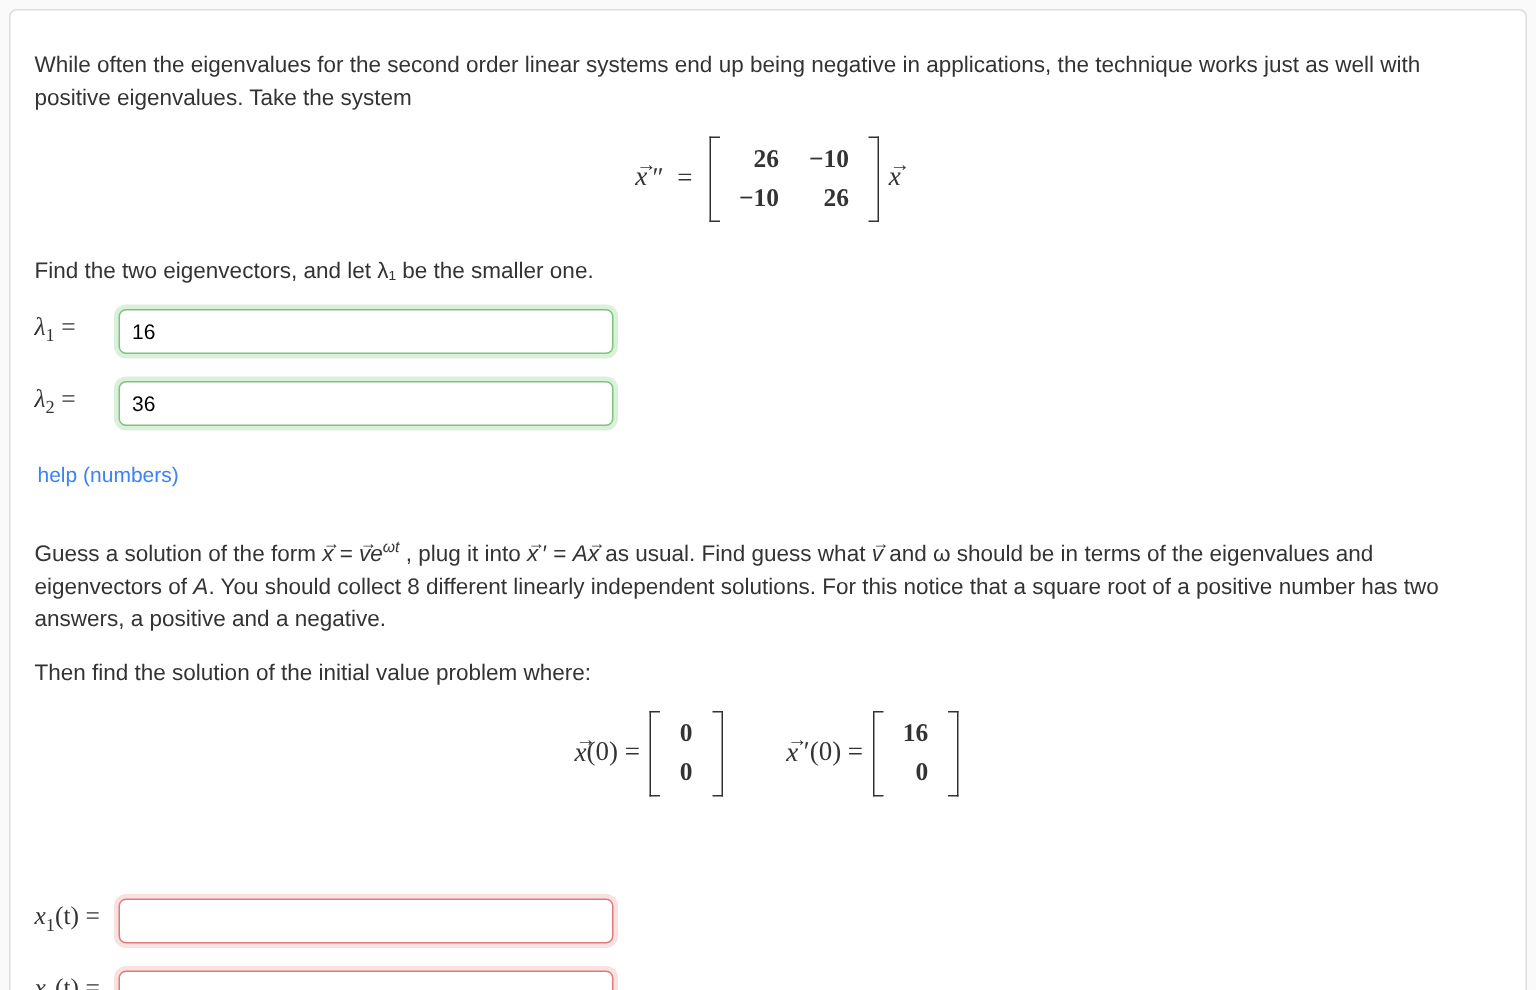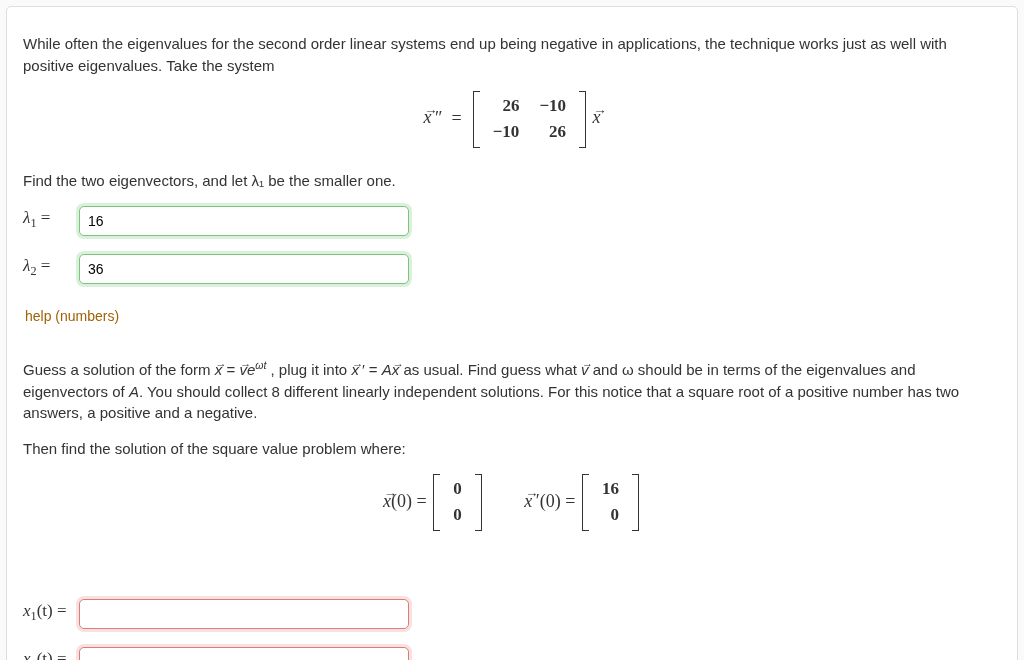--- a/index.html
+++ b/index.html
@@ -84,21 +84,21 @@
   }
   input.correct {
     border: 1px solid #7cc47c;
     box-shadow: 0 0 0 3px rgba(110,195,110,0.25);
   }
   input.wrong {
     border: 1px solid #e07a7a;
     box-shadow: 0 0 0 3px rgba(224,120,120,0.22);
   }
   .help {
-    color: #a16207;
+    color: #3b82f6;
     font-size: 14px;
     cursor: pointer;
     margin: 4px 0 20px 2px;
     display: inline-block;
   }
   .ivp-eqs {
     text-align: center;
     font-family: "Times New Roman", serif;
     font-size: 18px;
     margin: 4px 0 30px 0;
@@ -152,21 +152,21 @@
     <span>Guess a solution of the form </span>
     <span class="vec italic">x<span class="arrow">→</span></span> = <span class="vec italic">v<span class="arrow">→</span></span><span class="italic">e</span><sup><span class="italic">ωt</span></sup>
     <span>, plug it into </span>
     <span class="vec italic">x<span class="arrow">→</span></span> ′ = <span class="italic">A</span><span class="vec italic">x<span class="arrow">→</span></span>
     <span> as usual. Find guess what </span>
     <span class="vec italic">v<span class="arrow">→</span></span>
     <span> and ω should be in terms of the eigenvalues and eigenvectors of </span>
     <span class="italic">A</span><span>. You should collect 8 different linearly independent solutions. For this notice that a square root of a positive number has two answers, a positive and a negative.</span>
   </p>
 
-  <p>Then find the solution of the square value problem where:</p>
+  <p>Then find the solution of the initial value problem where:</p>
 
   <div class="ivp-eqs">
     <span class="grp">
       <span class="vec">x<span class="arrow">→</span></span>(0) =
       <span class="mat"><table>
         <tbody>
               <tr>
                 <td>0</td>
               </tr>
         <tr>

